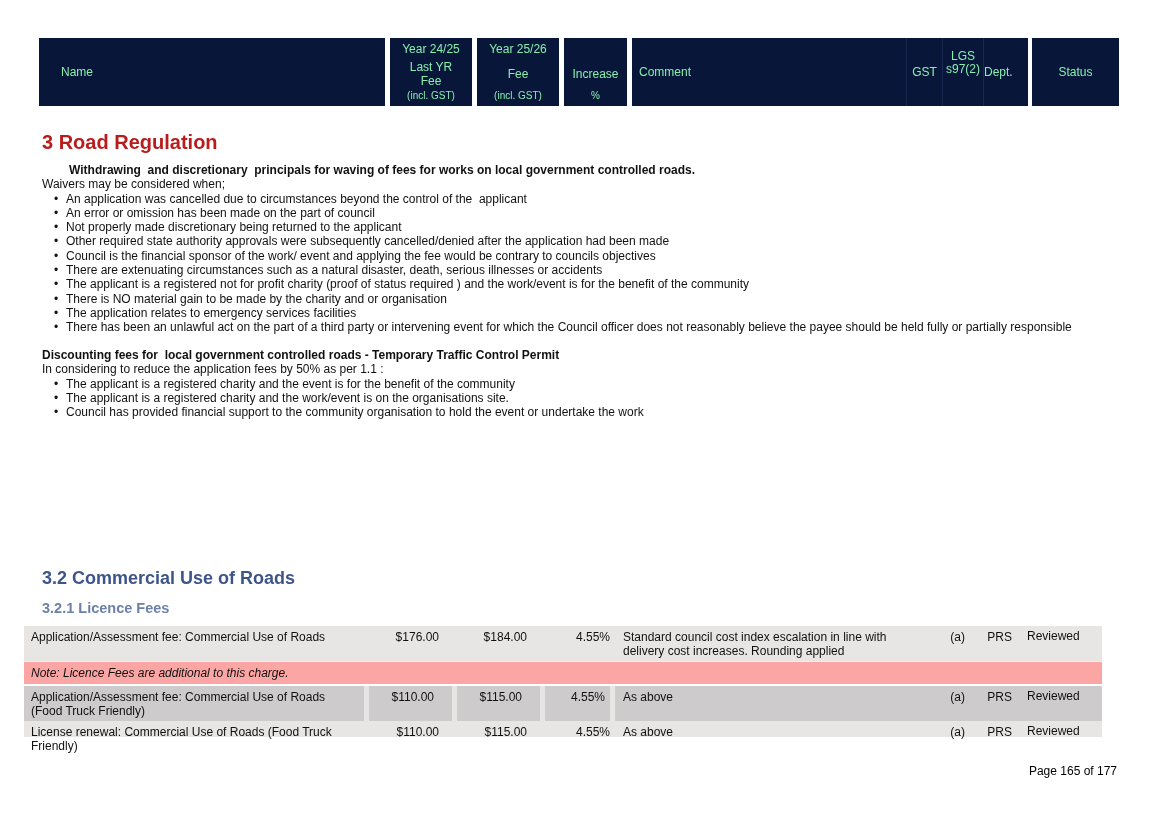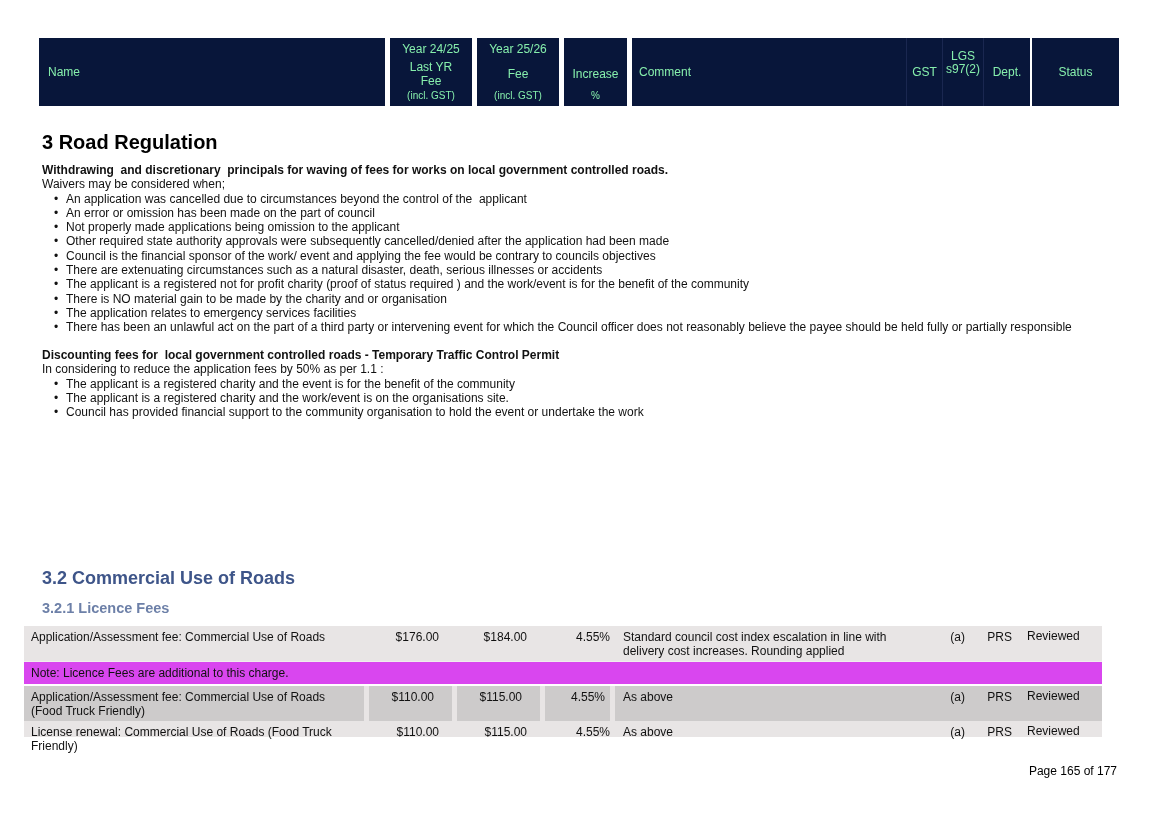--- a/index.html
+++ b/index.html
@@ -9,51 +9,51 @@
   
   .hdr { position: absolute; top: 38px; left: 39px; height: 68px; display: flex; }
   .hcell { background: #08163a; color: #86efac; font-weight: normal; font-size: 12px; position: relative; height: 68px; }
   .hcell.name { width: 346px; }
   .hcell.gap { background: #ffffff; width: 5px; }
   .hcell.last { width: 82px; }
   .hcell.fee { width: 82px; }
   .hcell.inc { width: 63px; }
   .hcell.comment { width: 487px; display: flex; }
   .hcell .center { position: absolute; left: 0; right: 0; text-align: center; }
-  .name-label { position: absolute; left: 9px; top: 27px; }
+  .name-label { position: absolute; left: 22px; top: 27px; }
   .yr { top: 4px; font-size: 12px; }
   .sub { top: 22px; font-size: 12px; line-height: 14px; }
   .incl { top: 52px; font-size: 10px; }
   .inc-label { top: 29px; }
   .pct { top: 52px; font-size: 10px; }
   .c-comment { flex: 1; padding-left: 7px; padding-top: 27px; border-right: 1px solid #1a2750; }
   .c-gst { width: 36px; text-align: center; padding-top: 27px; border-right: 1px solid #1a2750; }
   .c-lgs { width: 41px; text-align: center; padding-top: 12px; line-height: 13px; border-right: 1px solid #1a2750; }
-  .c-dept { width: 48px; text-align: center; padding-top: 27px; border-right: 2px solid #ffffff; }
+  .c-dept { width: 48px; padding-top: 27px; border-right: 4px solid #ffffff; }
   .c-status { width: 87px; text-align: center; padding-top: 27px; }
 
   
-  .h1 { position: absolute; left: 42px; top: 131px; font-size: 20px; font-weight: bold; color: #000000; }
+  .h1 { position: absolute; left: 42px; top: 131px; font-size: 20px; font-weight: bold; color: #b91c1c; }
   .h2 { position: absolute; left: 42px; top: 568px; font-size: 18px; font-weight: bold; color: #3e5589; }
   .h3 { position: absolute; left: 42px; top: 600px; font-size: 14.5px; font-weight: bold; color: #6d80a8; }
 
   .block { position: absolute; left: 42px; font-size: 12px; line-height: 14.3px; }
   .block .bold { font-weight: bold; }
   .block ul { list-style: none; padding-left: 12px; }
   .block li { position: relative; padding-left: 12px; }
   .block li::before { content: "\2022"; position: absolute; left: 0; top: 0; }
   .b1 { top: 163px; }
   .b2 { top: 348px; }
 
   
   .tbl { position: absolute; left: 24px; top: 626px; width: 1078px; font-size: 12px; }
   .row { display: flex; position: relative; }
   .row .cell { padding: 4px 7px; line-height: 14px; }
   .row.r1 { background: #e8e5e5; height: 35px; }
-  .row.note { background: #d946ef; height: 23px; border-top: 1px solid #f0eded; }
+  .row.note { background: #fca5a5; height: 23px; border-top: 1px solid #f0eded; font-style: italic; }
   .row.r2 { background: #cdcbcb; height: 35px; margin-top: 2px; }
   .row.r3 { background: #e8e5e5; height: 16px; }
   .c-name { width: 345px; }
   .c-last { width: 88px; text-align: right; padding-right: 18px !important; }
   .c-fee { width: 88px; text-align: right; padding-right: 18px !important; }
   .c-inc { width: 70px; text-align: right; padding-right: 5px !important; }
   .c-com { width: 300px; padding-left: 8px !important; }
   .c-g { width: 55px; text-align: right; padding-right: 5px !important; }
   .c-d { width: 50px; text-align: right; padding-right: 8px !important; }
   .c-s { width: 82px; padding-top: 3px !important; }
@@ -95,26 +95,26 @@
       <div>s97(2)</div>
     </div>
     <div class="c-dept">Dept.</div>
     <div class="c-status">Status</div>
   </div>
 </div>
 
 <div class="h1">3 Road Regulation</div>
 
 <div class="block b1">
-  <div class="bold" style="white-space:pre;">Withdrawing  and discretionary  principals for waving of fees for works on local government controlled roads.</div>
+  <div class="bold" style="white-space:pre;margin-left:27px;">Withdrawing  and discretionary  principals for waving of fees for works on local government controlled roads.</div>
   <div>Waivers may be considered when;</div>
   <ul>
     <li style="white-space:pre;">An application was cancelled due to circumstances beyond the control of the  applicant</li>
     <li>An error or omission has been made on the part of council</li>
-    <li>Not properly made applications being omission to the applicant</li>
+    <li>Not properly made discretionary being returned to the applicant</li>
     <li>Other required state authority approvals were subsequently cancelled/denied after the application had been made</li>
     <li>Council is the financial sponsor of the work/ event and applying the fee would be contrary to councils objectives</li>
     <li>There are extenuating circumstances such as a natural disaster, death, serious illnesses or accidents</li>
     <li>The applicant is a registered not for profit charity (proof of status required ) and the work/event is for the benefit of the community</li>
     <li>There is NO material gain to be made by the charity and or organisation</li>
     <li>The application relates to emergency services facilities</li>
     <li style="white-space:nowrap;">There has been an unlawful act on the part of a third party or intervening event for which the Council officer does not reasonably believe the payee should be held fully or partially responsible</li>
   </ul>
 </div>
 

